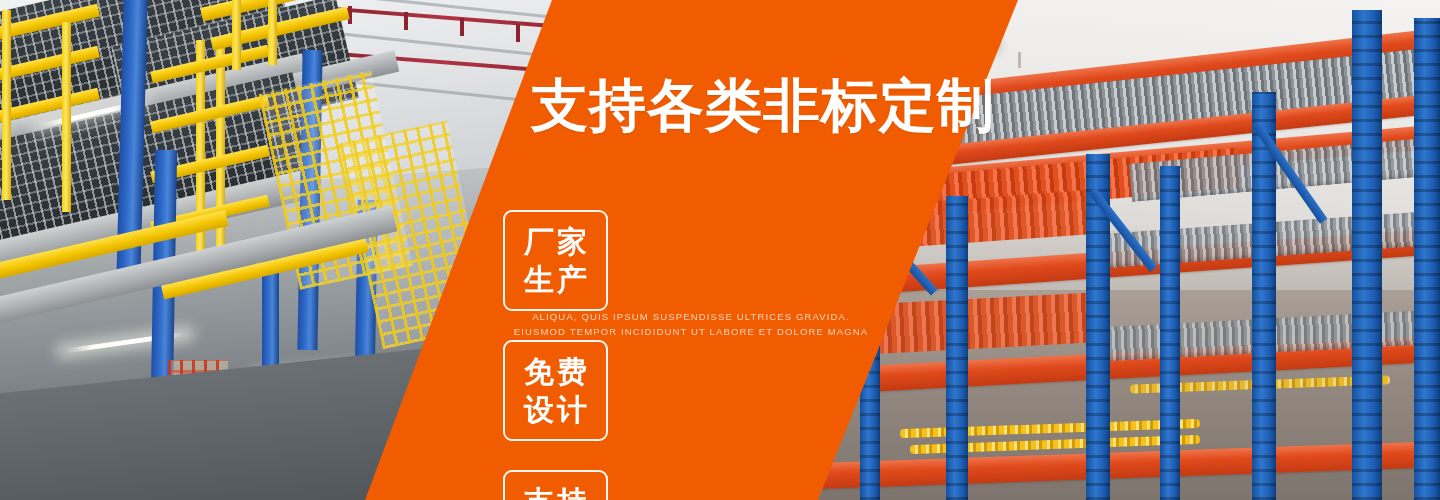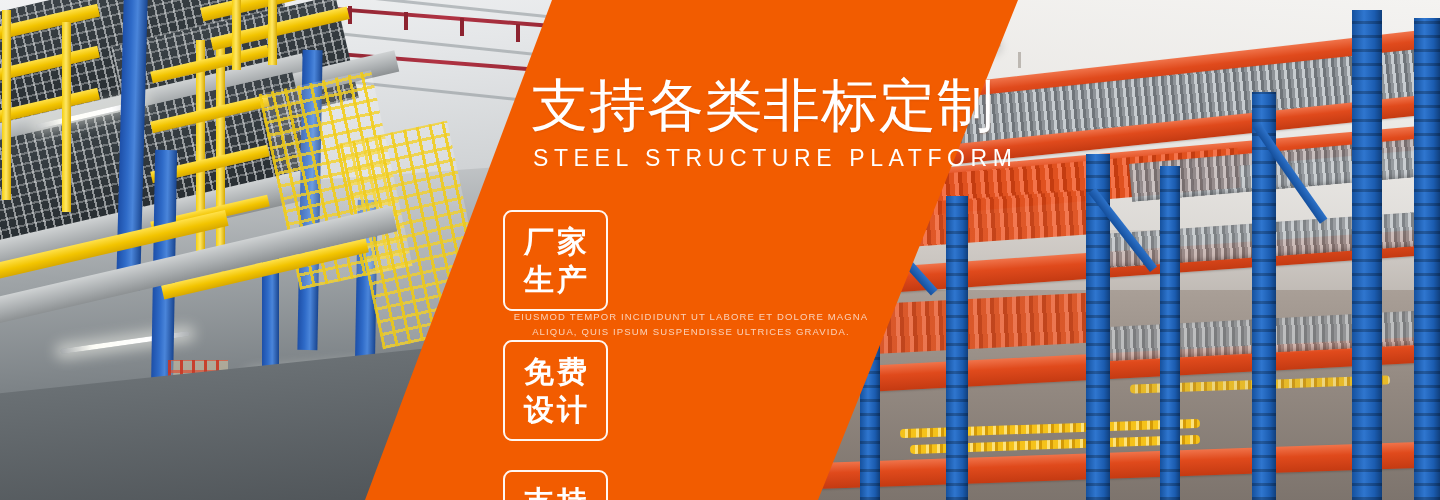--- a/index.html
+++ b/index.html
@@ -160,21 +160,21 @@
     background:#f25c00;
     clip-path:polygon(552px 0, 1018px 0, 818px 500px, 365px 500px);
     -webkit-clip-path:polygon(552px 0, 1018px 0, 818px 500px, 365px 500px);
   }
 
   
   .content{ position:absolute; left:0; top:0; width:1440px; height:500px; }
 
   .title{
     position:absolute; left:531px; top:74px;
-    font-size:57px; line-height:62px; font-weight:normal; color:#ffffff;
+    font-size:57px; line-height:62px; font-weight:bold; color:#ffffff;
     letter-spacing:1px; white-space:nowrap;
     text-shadow:0 1px 2px rgba(150,55,0,.22);
   }
   .subtitle{
     position:absolute; left:533px; top:145px;
     font-size:23px; line-height:26px; color:#ffffff;
     letter-spacing:5.6px; white-space:nowrap; font-weight:normal;
   }
 
   .badges{
@@ -334,37 +334,36 @@
     <div class="pr-brace" style="left:292px;top:186px;width:100px;transform:rotate(52deg);transform-origin:left center;"></div>
     <div class="pr-brace" style="left:456px;top:120px;width:118px;transform:rotate(55deg);transform-origin:left center;"></div>
   </div>
 
   <div class="panel"></div>
 
   <div class="content">
 
     <div class="title">支持各类非标定制</div>
 
-    <div class="subtitle">STEEL STRUCTURE PLATFORM</div>
 
     <div class="badges">
       <div class="badge">
         <span>厂家</span>
         <span>生产</span>
       </div>
       <div class="badge">
         <span>免费</span>
         <span>设计</span>
       </div>
       <div class="badge">
         <span>支持</span>
         <span>定制</span>
       </div>
     </div>
 
     <div class="lorem">
+      <div>ALIQUA, QUIS IPSUM SUSPENDISSE ULTRICES GRAVIDA.</div>
       <div>EIUSMOD TEMPOR INCIDIDUNT UT LABORE ET DOLORE MAGNA</div>
-      <div>ALIQUA, QUIS IPSUM SUSPENDISSE ULTRICES GRAVIDA.</div>
     </div>
 
 
   </div>
 </div>
 
 </body></html>

